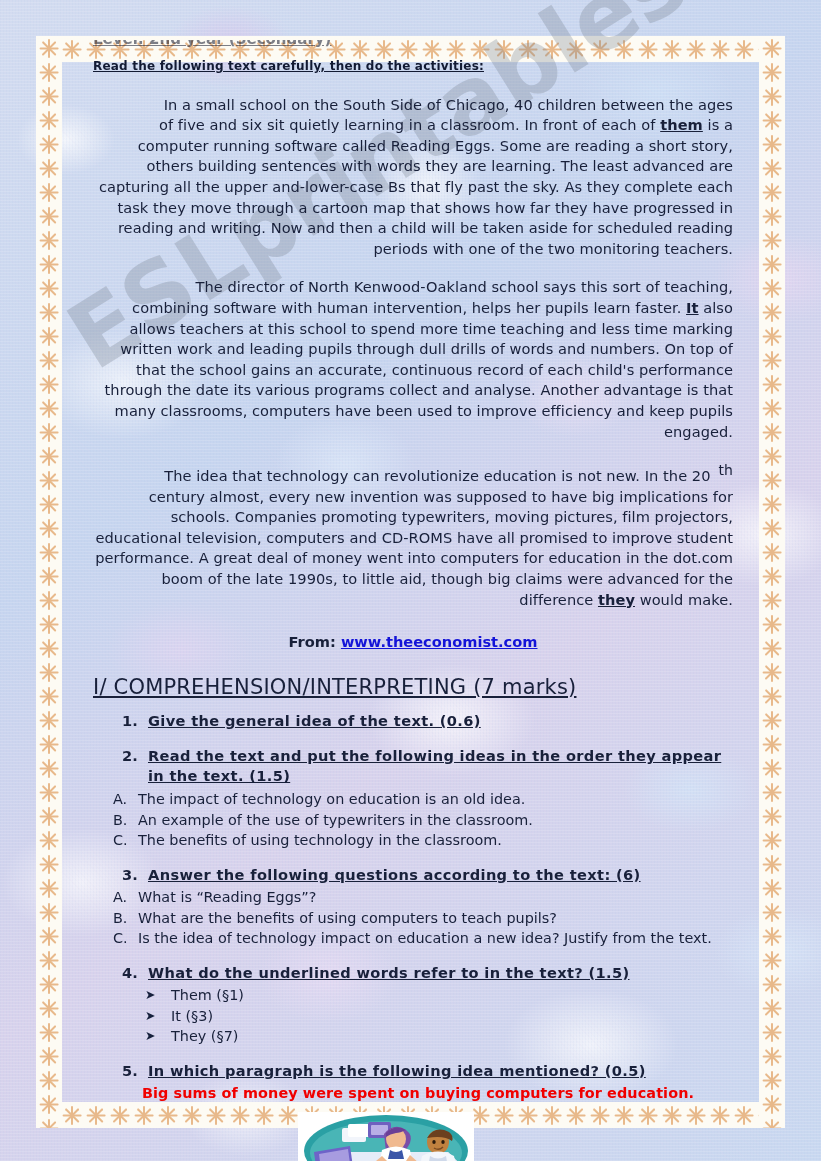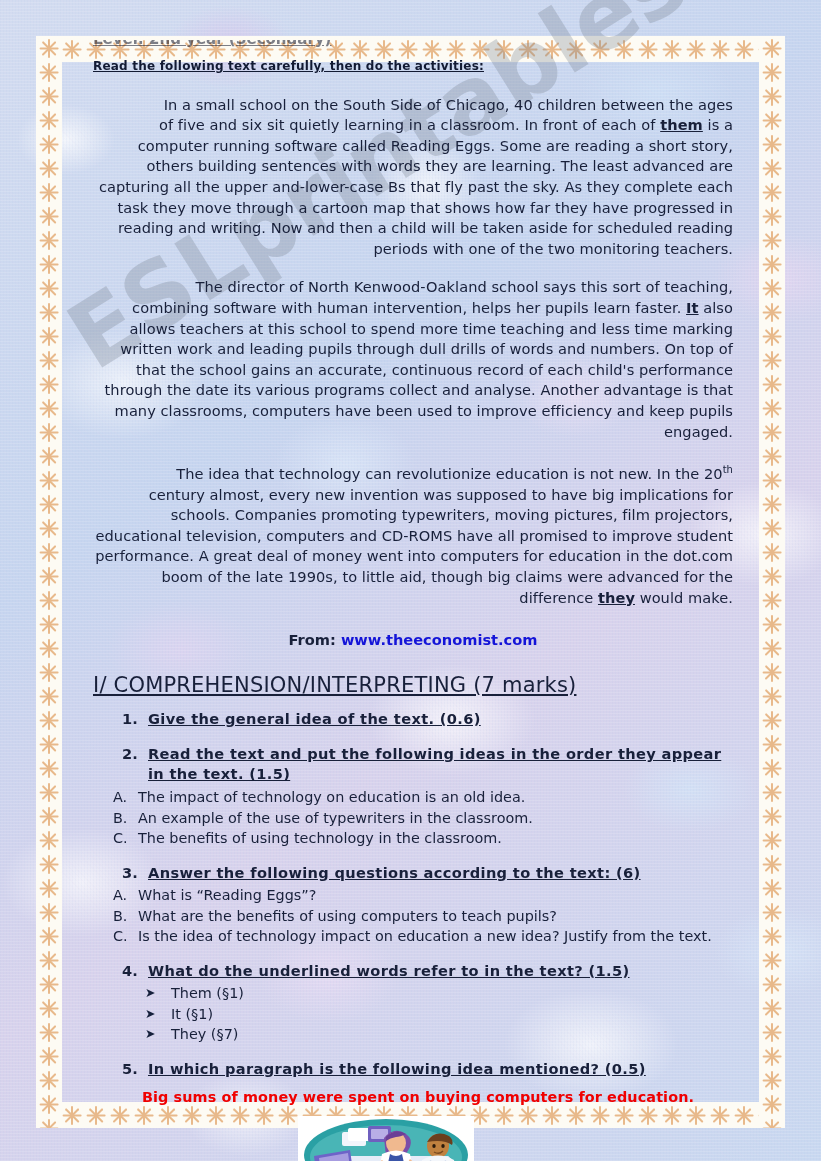--- a/index.html
+++ b/index.html
@@ -156,31 +156,32 @@
   p.para {
     margin: 18px 0 0 0;
     text-indent: 66px;
     text-align: right;
     letter-spacing: .05px;
   }
   p.para u.ref {
     font-weight: bold;
     text-decoration: underline;
   }
-  sup { font-size: 10px; }
+  sup { font-size: 14px; margin-left: 8px; }
 
   p.source {
     margin: 22px 0 0 0;
     text-indent: 0;
     text-align: center;
     font-weight: bold;
     font-size: 14.6px;
   }
   p.source .url {
     color: #1414d8;
+    text-decoration: underline;
     font-weight: bold;
   }
 
   h2.section {
     margin: 24px 0 0 0;
     font-size: 21px;
     font-weight: normal;
     text-decoration: underline;
     letter-spacing: .2px;
   }
@@ -242,21 +243,21 @@
   }
   ul.arrows .arrow {
     width: 26px;
     flex: 0 0 26px;
     font-size: 12.5px;
     color: #16203c;
   }
   ul.arrows .arrow-text { font-size: 14.4px; }
 
   p.highlight {
-    margin: 8px 0 0 0;
+    margin: 2px 0 0 0;
     padding-left: 49px;
     color: #f00000;
     font-weight: bold;
     font-size: 14.4px;
     letter-spacing: .1px;
   }
 
   
   .clipart-wrap {
     margin-top: 8px;
@@ -840,21 +841,21 @@
             <span class="q-num">4.</span>
             <span class="q-text">What do the underlined words refer to in the text? (1.5)</span>
           </div>
           <ul class="arrows">
             <li>
               <span class="arrow">➤</span>
               <span class="arrow-text">Them (§1)</span>
             </li>
             <li>
               <span class="arrow">➤</span>
-              <span class="arrow-text">It (§1)</span>
+              <span class="arrow-text">It (§3)</span>
             </li>
             <li>
               <span class="arrow">➤</span>
               <span class="arrow-text">They (§7)</span>
             </li>
           </ul>
         </li>
         <li>
           <div class="q-line">
             <span class="q-num">5.</span>

